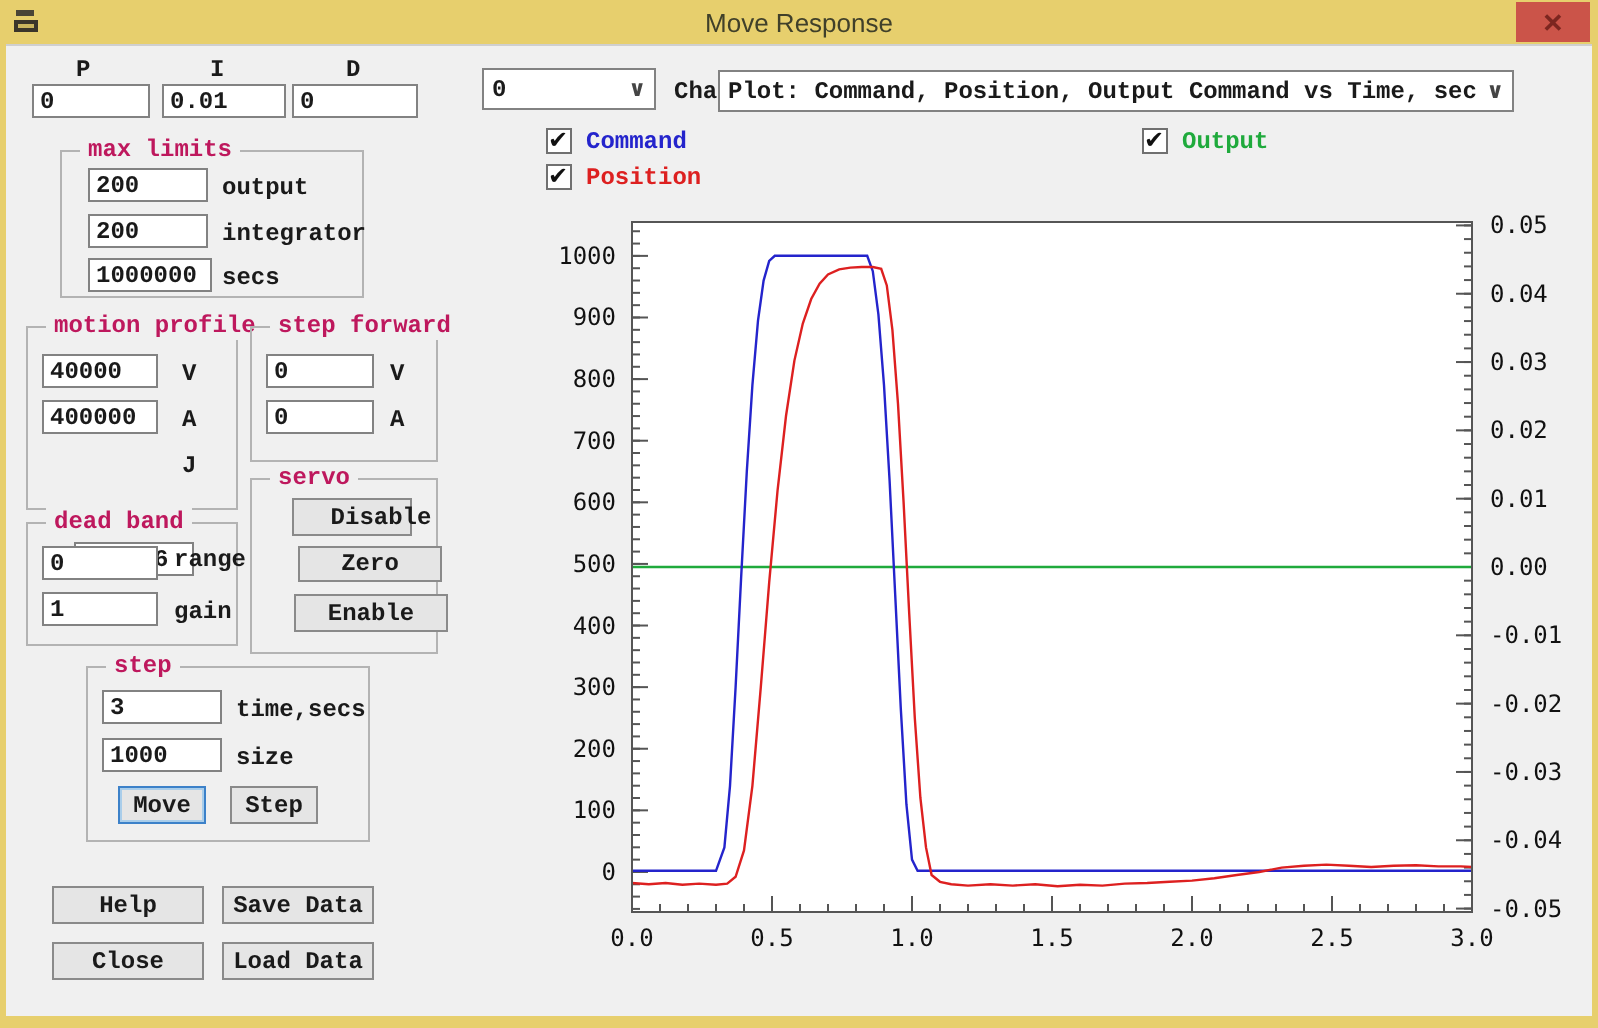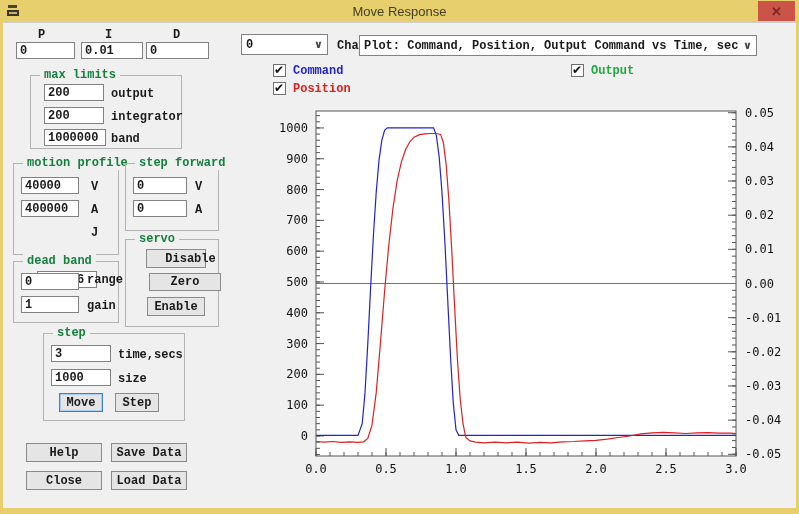--- a/index.html
+++ b/index.html
@@ -31,21 +31,21 @@
   .lbl { position:absolute; font:bold 12px "Liberation Mono","DejaVu Sans Mono",monospace; color:#1a1a1a; white-space:pre; }
   input.field {
     position:absolute; height:17px; border:1px solid #828282; background:#fff;
     font:bold 12px "Liberation Mono","DejaVu Sans Mono",monospace; color:#1a1a1a; padding:0 3px;
   }
   .group {
     position:absolute; border:1px solid #b3b3b3;
   }
   .group .legend {
     position:absolute; top:-8px; left:9px; background:#f0f0f0; padding:0 4px;
-    font:bold 12px "Liberation Mono","DejaVu Sans Mono",monospace; color:#15803d; white-space:pre;text-align:right;
+    font:bold 12px "Liberation Mono","DejaVu Sans Mono",monospace; color:#be185d; white-space:pre;text-align:right;
   }
   .btn {
     position:absolute; background:#e5e5e5; border:1px solid #8a8a8a;
     font:bold 12px "Liberation Mono","DejaVu Sans Mono",monospace; color:#1a1a1a;
     display:flex; align-items:center; justify-content:center; cursor:pointer;
   }
   .btn.focused { border:1px solid #3c81c9; box-shadow:inset 0 0 0 1px #a9cdea; }
   .combo {
     position:absolute; background:#fff; border:1px solid #828282;
     font:bold 12px "Liberation Mono","DejaVu Sans Mono",monospace; color:#1a1a1a;
@@ -108,21 +108,21 @@
     <div class="cb-label" style="left: 588px; top: 41px; color: rgb(31, 170, 60);">Output</div>
 
     <div class="group" style="left:27px;top:52px;width:152px;height:74px;">
       <div class="legend">max limits</div>
     </div>
     <input class="field" style="left: 41px; top: 61px; width: 60px;" value="200">
     <div class="lbl" style="left:108px;top:64px;">output</div>
     <input class="field" style="left: 41px; top: 84px; width: 60px;" value="200">
     <div class="lbl" style="left:108px;top:87px;">integrator</div>
     <input class="field" style="left: 41px; top: 106px; width: 62px;" value="1000000">
-    <div class="lbl" style="left:108px;top:109px;">band</div>
+    <div class="lbl" style="left:108px;top:109px;">secs</div>
 
     <div class="group" style="left:10px;top:140px;width:106px;height:92px;">
       <div class="legend">motion profile</div>
     </div>
     <input class="field" style="left: 18px; top: 154px; width: 58px;" value="40000">
     <div class="lbl" style="left:88px;top:157px;">V</div>
     <input class="field" style="left: 18px; top: 177px; width: 58px;" value="400000">
     <div class="lbl" style="left:88px;top:180px;">A</div>
     <input class="field" style="left: 34px; top: 200px; width: 60px; margin-top: 48px;" value="4e+006">
     <div class="lbl" style="left:88px;top:203px;">J</div>
@@ -133,21 +133,21 @@
     <input class="field" style="left: 130px; top: 154px; width: 54px;" value="0">
     <div class="lbl" style="left:192px;top:157px;">V</div>
     <input class="field" style="left: 130px; top: 177px; width: 54px;" value="0">
     <div class="lbl" style="left:192px;top:180px;">A</div>
 
     <div class="group" style="left:122px;top:216px;width:94px;height:88px;">
       <div class="legend">servo</div>
     </div>
     <div class="btn" style="left:143px;top:226px;width:60px;height:19px;padding-left:29px;">Disable</div>
     <div class="btn" style="left:146px;top:250px;width:72px;height:18px;">Zero</div>
-    <div class="btn" style="left:144px;top:274px;width:58px;height:19px;">Enable</div>
+    <div class="btn" style="left:144px;top:274px;width:77px;height:19px;">Enable</div>
 
     <div class="group" style="left:10px;top:238px;width:106px;height:62px;">
       <div class="legend">dead band</div>
     </div>
     <input class="field" style="left: 18px; top: 250px; width: 58px;" value="0">
     <div class="lbl" style="left:84px;top:250px;">range</div>
     <input class="field" style="left: 18px; top: 273px; width: 58px;" value="1">
     <div class="lbl" style="left:84px;top:276px;">gain</div>
 
     <div class="group" style="left:40px;top:310px;width:142px;height:88px;">

